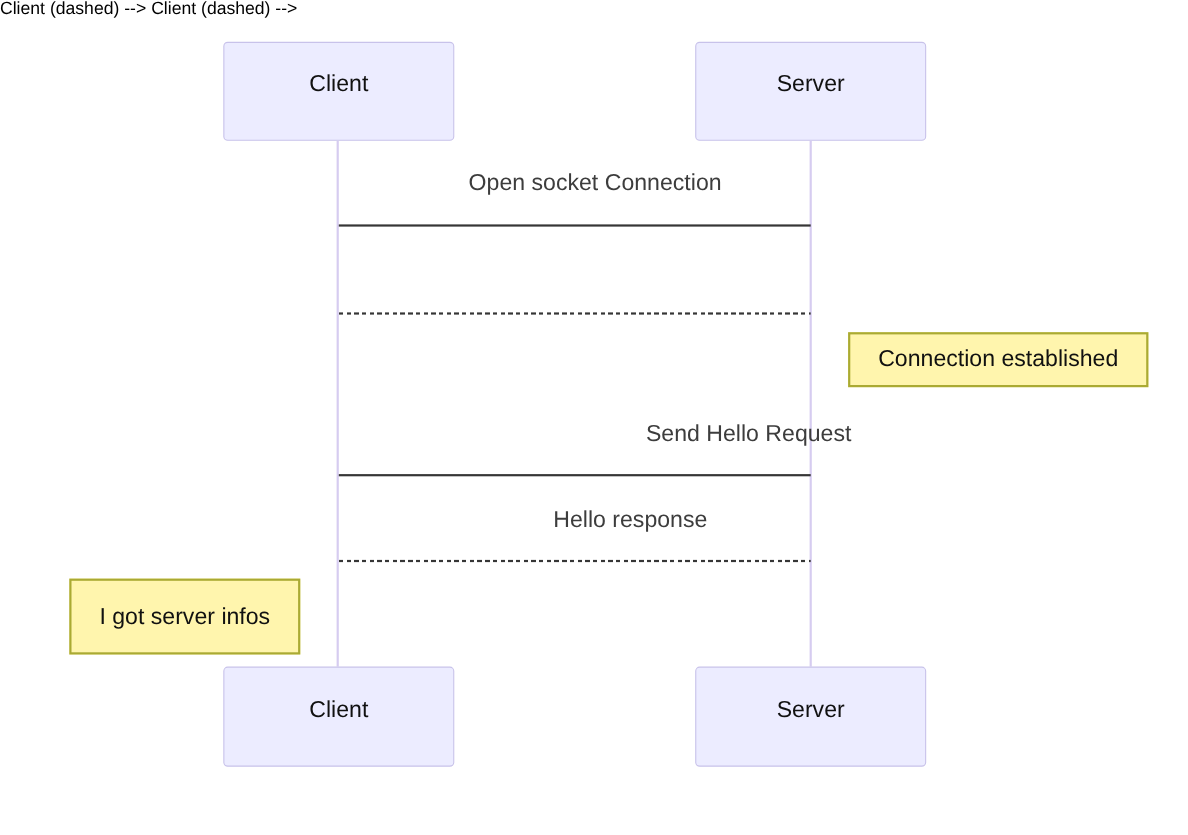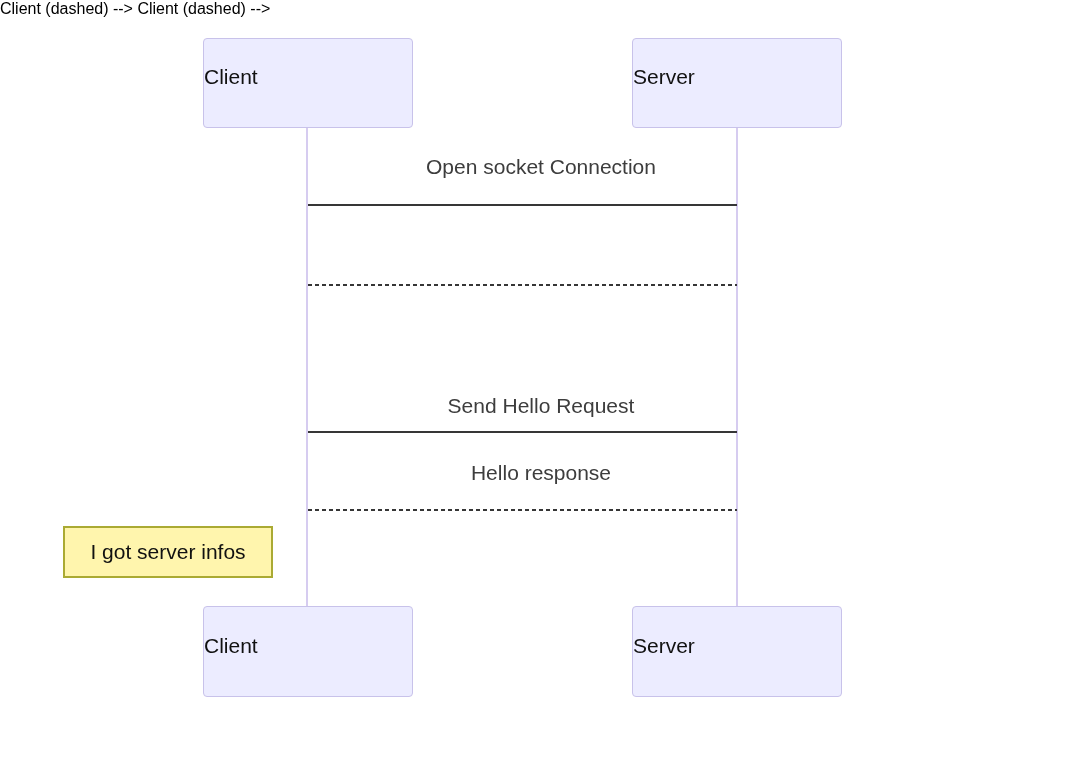--- a/index.html
+++ b/index.html
@@ -18,20 +18,21 @@
   
   .actor-box {
     position: absolute;
     width: 210px;
     height: 90px;
     background: #ECECFF;
     border: 1px solid #C8C2EA;
     border-radius: 4px;
     display: flex;
     align-items: center;
+    justify-content: center;
     padding-bottom: 12px;
     box-sizing: border-box;
     font-size: 21px;
     color: #111111;
   }
   .actor-top-client    { left: 203px; top: 38px; }
   .actor-top-server    { left: 632px; top: 38px; }
   .actor-bottom-client { left: 203px; top: 606px; height: 91px; }
   .actor-bottom-server { left: 632px; top: 606px; height: 91px; }
 
@@ -64,40 +65,40 @@
     height: 2px;
   }
   .msg-line.solid  { background: #363636; }
   .msg-line.dashed {
     background: repeating-linear-gradient(to right, #363636 0 4px, transparent 4px 7px);
   }
   .msg1-text { top: 155px; }
   .msg1-line { top: 204px; }
   .msg2-text { top: 236px; }
   .msg2-line { top: 284px; }
-  .msg3-text { top: 394px; }
+  .msg3-text { top: 383px; text-align: right; }
   .msg3-line { top: 431px; }
-  .msg4-text { top: 461px; }
+  .msg4-text { top: 461px; margin-left: 32px; }
   .msg4-line { top: 509px; }
 
   
   .note {
     position: absolute;
     background: #FFF5AD;
     border: 2px solid #AAAA33;
     box-sizing: border-box;
     display: flex;
     align-items: center;
     justify-content: center;
     font-size: 21px;
     color: #111111;
     white-space: nowrap;
   }
   .note-right-server { left: 771px; top: 302px; width: 273px; height: 50px; }
-  .note-left-client  { left: 63px;  top: 526px; width: 210px; height: 52px; }
+  .note-left-client  { left: 63px;  top: 526px; width: 210px; height: 69px; }
 </style>
 </head>
 <body>
 
 <div class="canvas">
 
   
   <div class="actor-box actor-top-client">
     <span>Client</span>
   </div>
@@ -110,20 +111,23 @@
   <div class="lifeline lifeline-server"></div>
 
   
   <div class="msg-text msg1-text">Open socket Connection</div>
   <div class="msg-line solid msg1-line"></div>
 
    Client (dashed) --&gt;
   <div class="msg-line dashed msg2-line"></div>
 
   
+  <div class="note note-right-server">
+    <span>Connection established</span>
+  </div>
 
   
   <div class="msg-text msg3-text">Send Hello Request</div>
   <div class="msg-line solid msg3-line"></div>
 
    Client (dashed) --&gt;
   <div class="msg-text msg4-text">Hello response</div>
   <div class="msg-line dashed msg4-line"></div>
 
   

